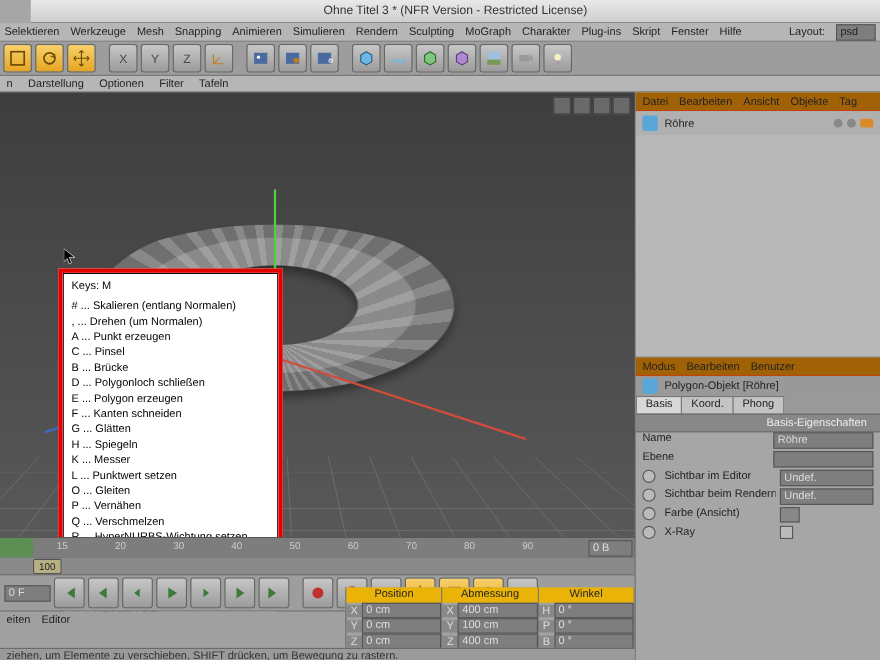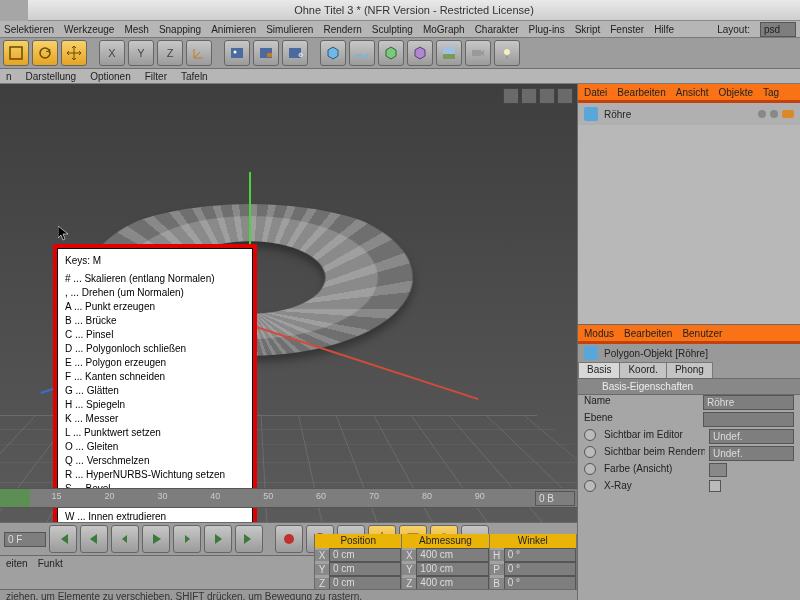--- a/index.html
+++ b/index.html
@@ -13,34 +13,34 @@
   .tbtn{width:24px;height:24px;background:linear-gradient(#c7c7c7,#9b9b9b);border:1px solid #666;border-radius:3px;display:flex;align-items:center;justify-content:center;}
   .tbtn.on{background:linear-gradient(#f7d26a,#e6a423);}
   .tbtn svg{width:16px;height:16px;}
   .tsep{width:6px;}
   .menubar2{height:14px;background:#b6b6b6;border-bottom:1px solid #7a7a7a;display:flex;align-items:center;padding:0 6px;gap:14px;font-size:10px;}
   
   .main{display:flex;height:calc(600px - 20px - 16px - 30px - 14px);}
   .view{flex:1;position:relative;background:#4a4a4a;overflow:hidden;}
   .right{width:222px;background:#a0a0a0;border-left:1px solid #6a6a6a;display:flex;flex-direction:column;}
   
-  .panel-head{height:16px;background:#f97316;border-bottom:3px solid #c2410c;display:flex;align-items:center;gap:10px;padding:0 6px;}
+  .panel-head{height:16px;background:#a16207;border-bottom:1px solid #c2410c;display:flex;align-items:center;gap:10px;padding:0 6px;}
   .obj-row{height:18px;display:flex;align-items:center;padding:2px 6px;gap:6px;background:#b0b0b0;}
   .obj-icon{width:14px;height:14px;background:#59a7d8;border-radius:2px;}
   .obj-dots{margin-left:auto;display:flex;gap:4px;}
   .dot{width:8px;height:8px;border-radius:50%;}
   .objtree{flex:0 0 240px;background:#b8b8b8;border-bottom:1px solid #6a6a6a;display:flex;flex-direction:column;}
   .treefill{flex:1;background:#b8b8b8;}
   
   .attr{flex:1;display:flex;flex-direction:column;background:#a6a6a6;}
   .attr-title{height:18px;background:#999;display:flex;align-items:center;padding:0 6px;gap:6px;}
   .tabs{height:16px;display:flex;background:#9a9a9a;}
   .tab{padding:1px 8px;border:1px solid #777;border-bottom:none;background:#c4c4c4;margin-right:-1px;}
   .tab.active{background:#d8d8d8;}
-  .sect-head{height:15px;background:#888;color:#eee;padding:0 24px;line-height:15px;border-top:1px solid #6a6a6a;border-bottom:1px solid #6a6a6a;}
+  .sect-head{height:15px;background:#888;color:#eee;padding:0 12px;line-height:15px;border-top:1px solid #6a6a6a;border-bottom:1px solid #6a6a6a;text-align:right;}
   .prop{display:flex;align-items:flex-start;height:17px;padding:0 6px;gap:4px;}
   .prop .lbl{width:115px;color:#222;white-space:nowrap;overflow:hidden;}
   .val{flex:1;height:13px;background:#7e7e7e;color:#ddd;border:1px solid #555;padding:0 3px;line-height:13px;overflow:hidden;}
   .radio{width:10px;height:10px;border:1px solid #555;border-radius:50%;background:#bbb;margin-right:4px;}
   .chk{width:10px;height:10px;border:1px solid #555;background:#bbb;margin-right:4px;}
   
   .floor{position:absolute;inset:0;background:
     linear-gradient(#3e3e3e,#606060);
   }
   .grid{position:absolute;left:-120px;right:-40px;top:210px;bottom:-60px;transform:perspective(600px) rotateX(64deg);background-image:
@@ -238,30 +238,31 @@
 
     <svg class="cursor" viewBox="0 0 12 16">
         <path d="M0 0l0 12 3-3 2 5 2-1-2-5 5 0z" fill="#000" stroke="#fff" stroke-width="0.6"></path>
       </svg>
 
     <div class="popup">
       <div class="hdr">Keys: M</div>
       <div># ... Skalieren (entlang Normalen)</div>
       <div>, ... Drehen (um Normalen)</div>
       <div>A ... Punkt erzeugen</div>
+      <div>C ... Pinsel</div>
       <div>B ... Brücke</div>
-      <div>C ... Pinsel</div>
       <div>D ... Polygonloch schließen</div>
       <div>E ... Polygon erzeugen</div>
       <div>F ... Kanten schneiden</div>
       <div>G ... Glätten</div>
       <div>H ... Spiegeln</div>
       <div>K ... Messer</div>
       <div>L ... Punktwert setzen</div>
       <div>O ... Gleiten</div>
+      <div>P ... Vernähen</div>
       <div>Q ... Verschmelzen</div>
       <div>R ... HyperNURBS-Wichtung setzen</div>
       <div>S ... Bevel</div>
       <div>T ... Extrudieren</div>
       <div>W ... Innen extrudieren</div>
       <div>X ... Matrix-Extrude</div>
       <div>Y ... Smooth Shift</div>
       <div>Z ... Verschieben (entlang Normalen)</div>
     </div>
 
@@ -273,20 +274,23 @@
         <span style="left:29%">30</span>
         <span style="left:39%">40</span>
         <span style="left:49%">50</span>
         <span style="left:59%">60</span>
         <span style="left:69%">70</span>
         <span style="left:79%">80</span>
         <span style="left:89%">90</span>
       </div>
       <div class="val" style="flex:0 0 32px;margin:0 2px">0 B</div>
     </div>
+    <div class="powerslider">
+      <div class="pws-knob">100</div>
+    </div>
     <div class="play">
       <div class="val" style="flex:0 0 34px">0 F</div>
       <div class="tbtn">
           <svg viewBox="0 0 16 16">
             <path d="M4 3v10M13 3L6 8l7 5z" fill="#3a7a3a"></path>
           </svg>
         </div>
       <div class="tbtn">
           <svg viewBox="0 0 16 16">
             <path d="M11 3L4 8l7 5z" fill="#3a7a3a"></path>
@@ -351,21 +355,21 @@
       <div class="tbtn">
           <svg viewBox="0 0 16 16">
             <circle cx="8" cy="8" r="3" fill="#888"></circle>
           </svg>
         </div>
     </div>
 
     <div class="leftcol">
       <div class="row">
         <span>eiten</span>
-        <span>Funkt</span>
+        <span>Editor</span>
       </div>
     </div>
 
     <div class="coords">
       <div class="hdr">
         <div>Position</div>
         <div>Abmessung</div>
         <div>Winkel</div>
       </div>
       <div class="row">

